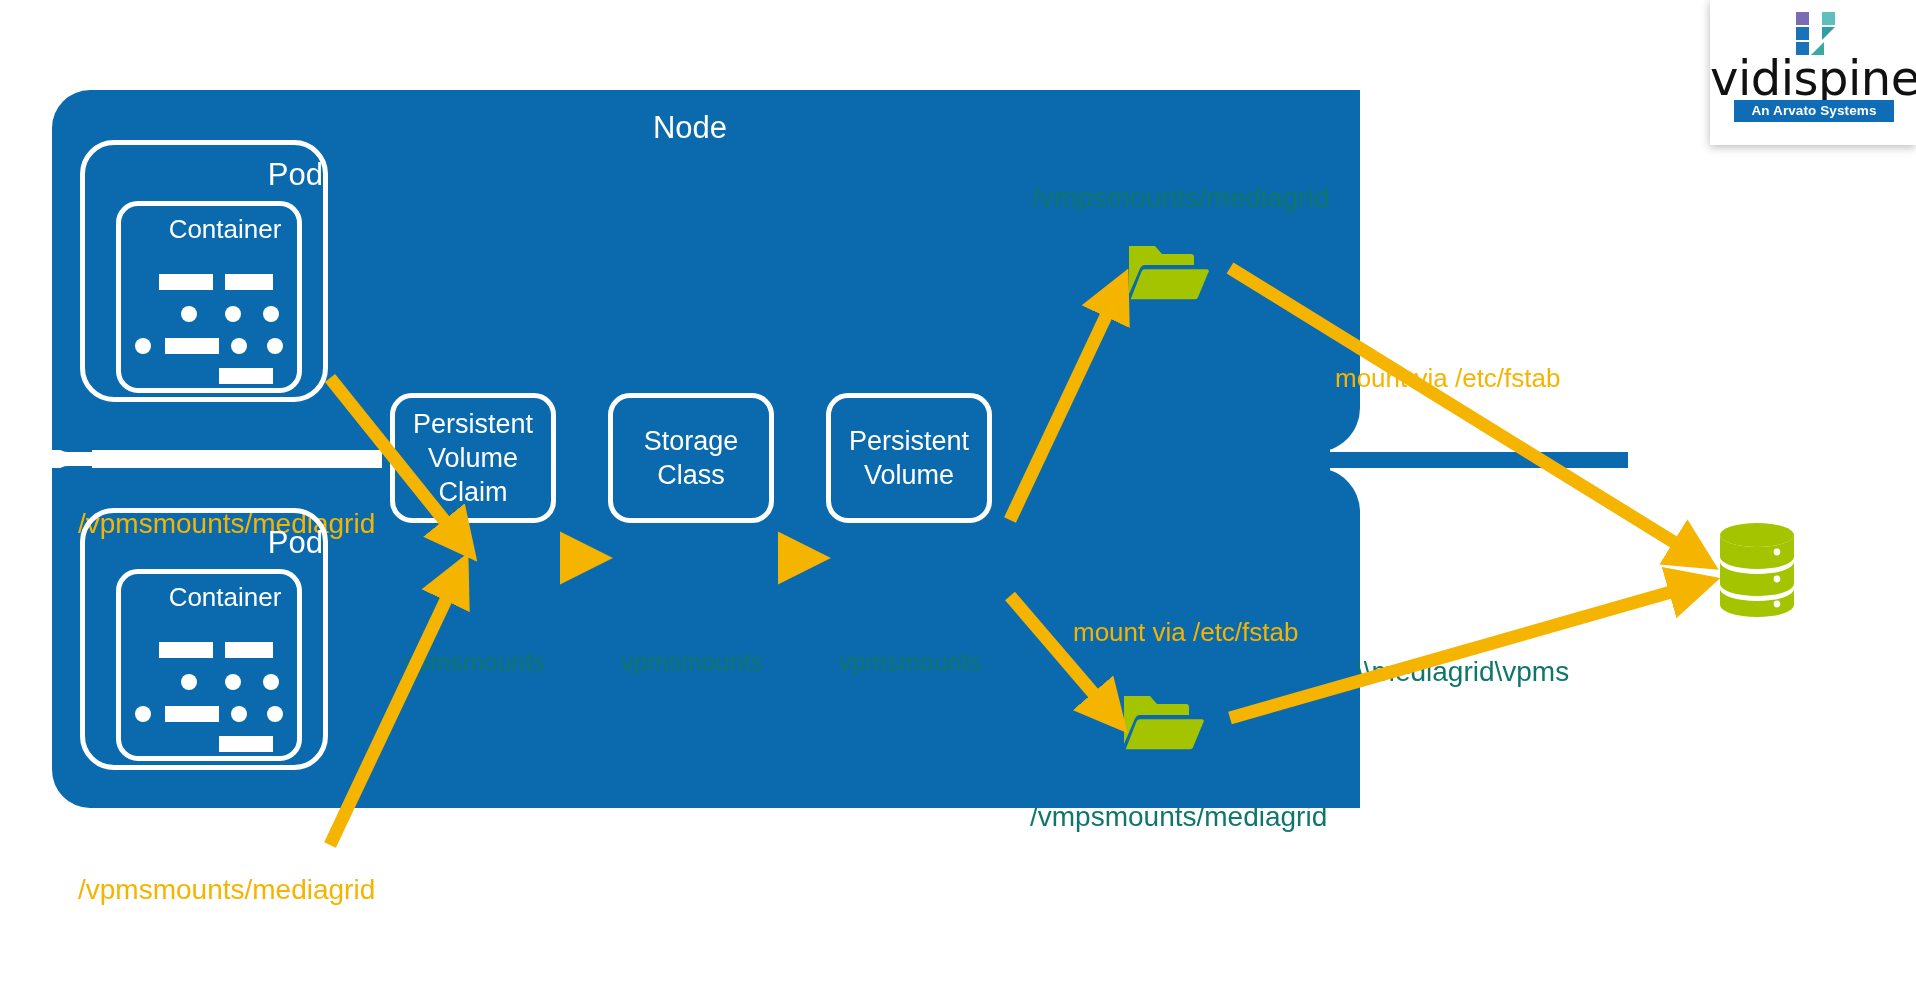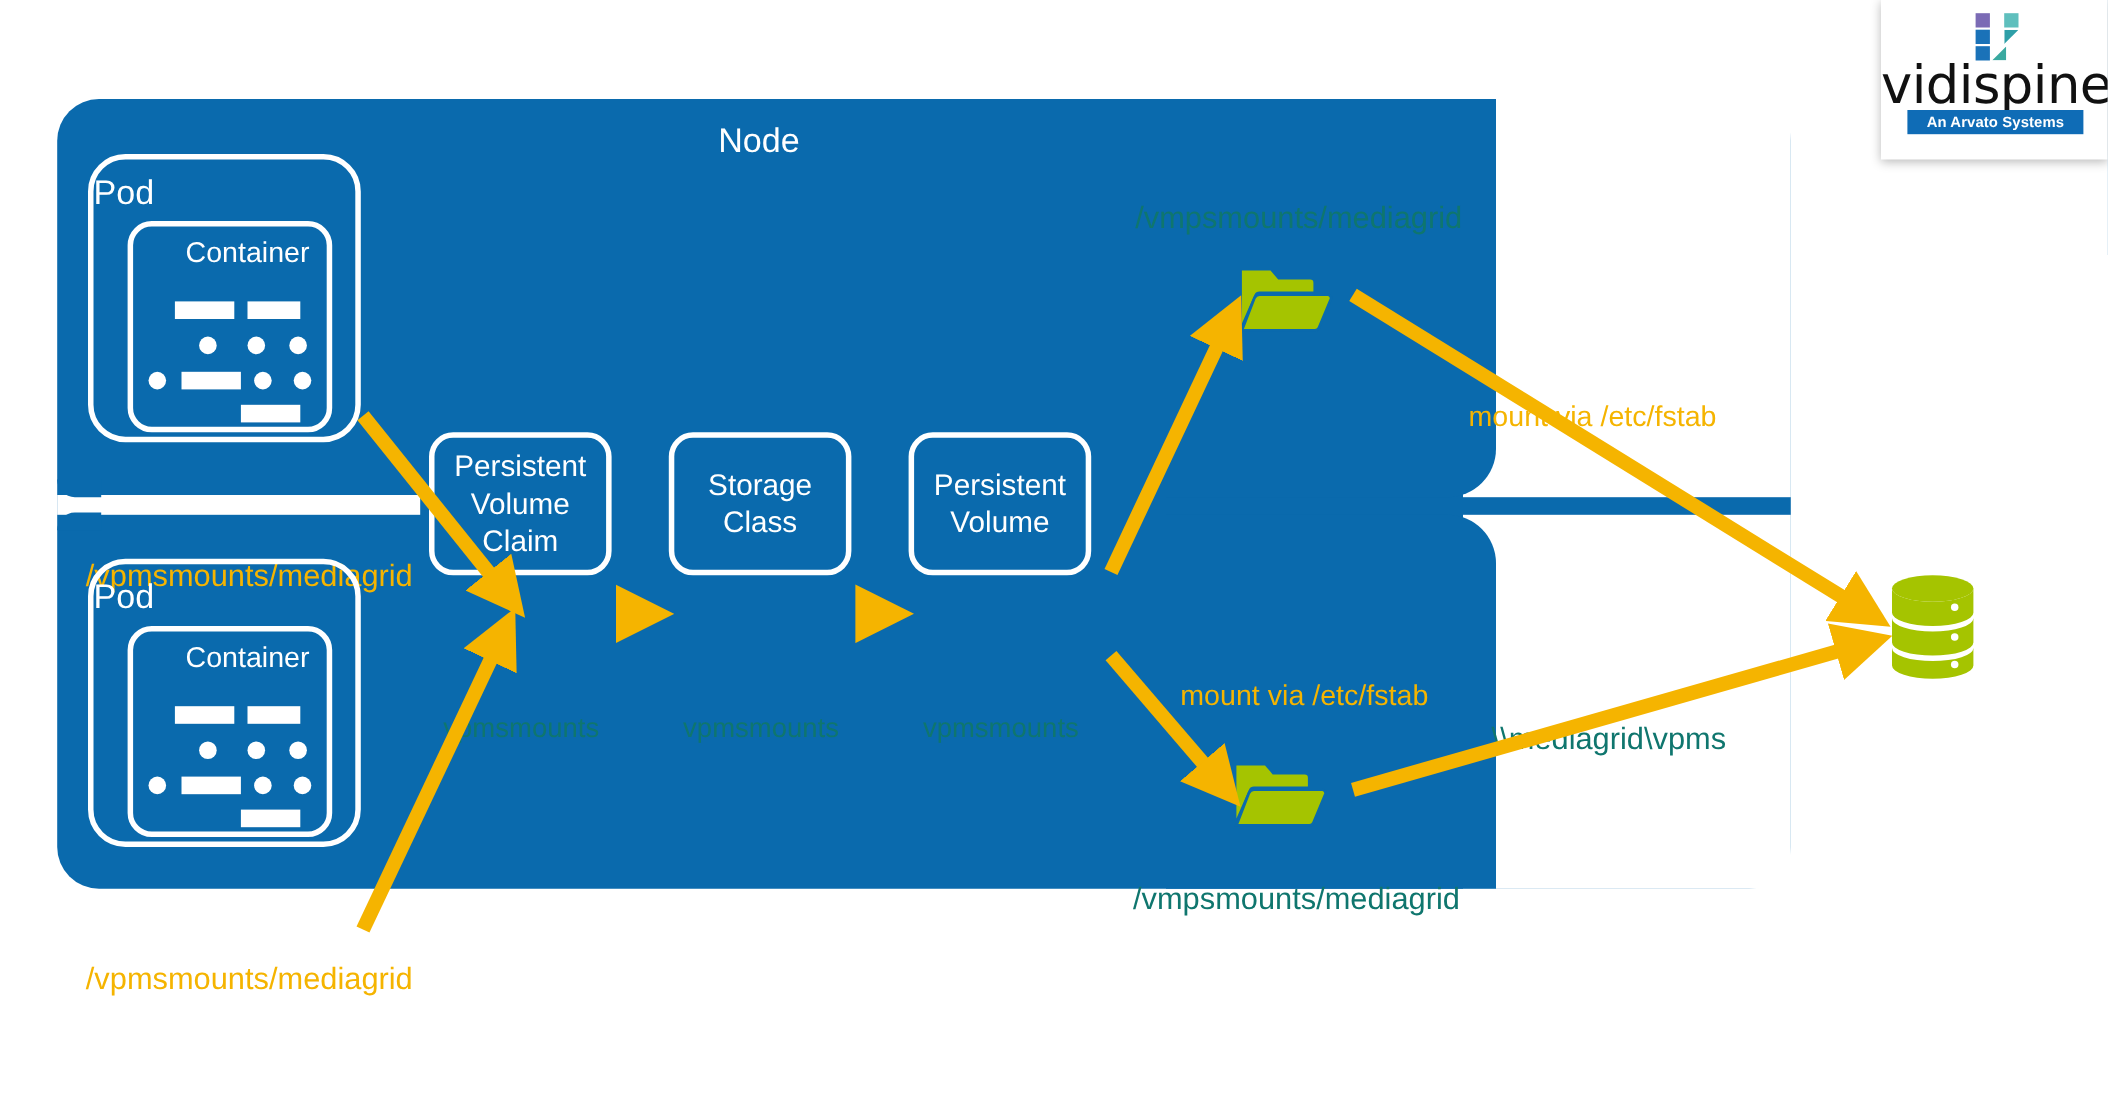--- a/index.html
+++ b/index.html
@@ -74,21 +74,21 @@
     position: absolute; left: 560px; top: 110px; width: 260px; text-align: center;
     color: #ffffff; font-size: 31px;
   }
 
   
   .pod {
     position: absolute; width: 248px; height: 262px;
     border: 5px solid #ffffff; border-radius: 34px;
   }
   .pod-label {
-    position: absolute; left: 0; width: 100%; top: 12px; text-align: left;
+    position: absolute; left: 0; width: 100%; top: 12px; text-align: right;
     color: #ffffff; font-size: 31px;
   }
   .container-box {
     position: absolute; left: 31px; top: 56px; width: 186px; height: 192px;
     border: 5px solid #ffffff; border-radius: 22px;
   }
   .container-label {
     position: absolute; left: 0; width: 100%; top: 8px; text-align: center;
     color: #ffffff; font-size: 26px; margin-left: 16px;
   }

